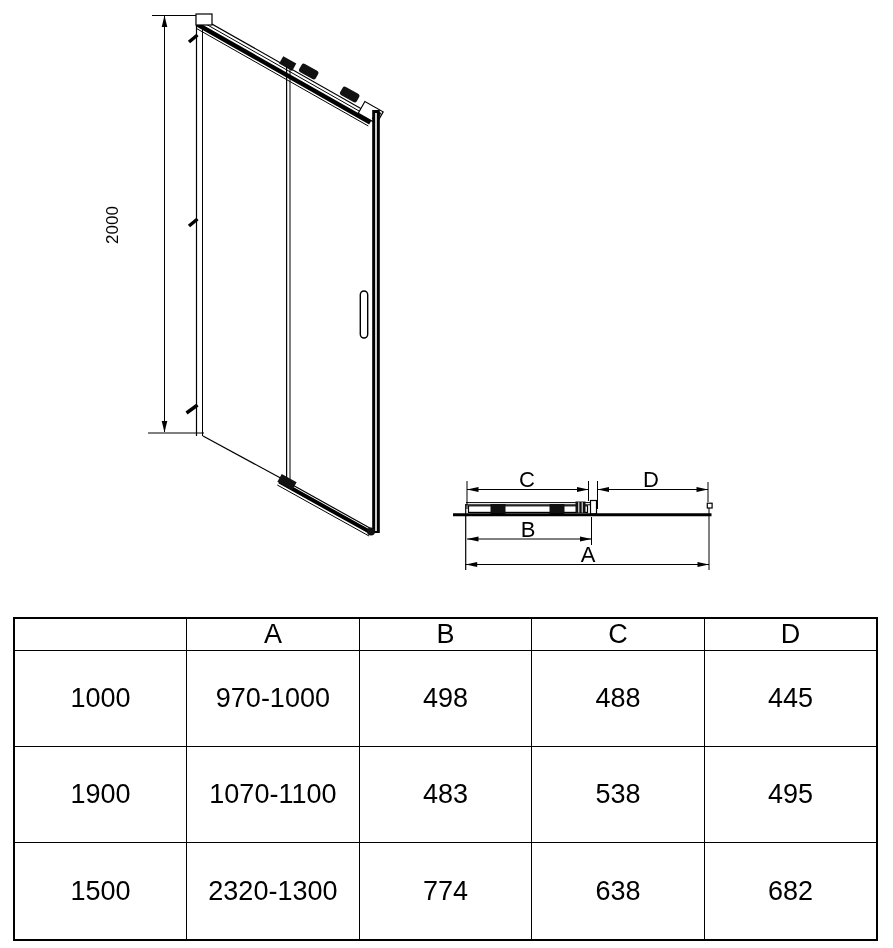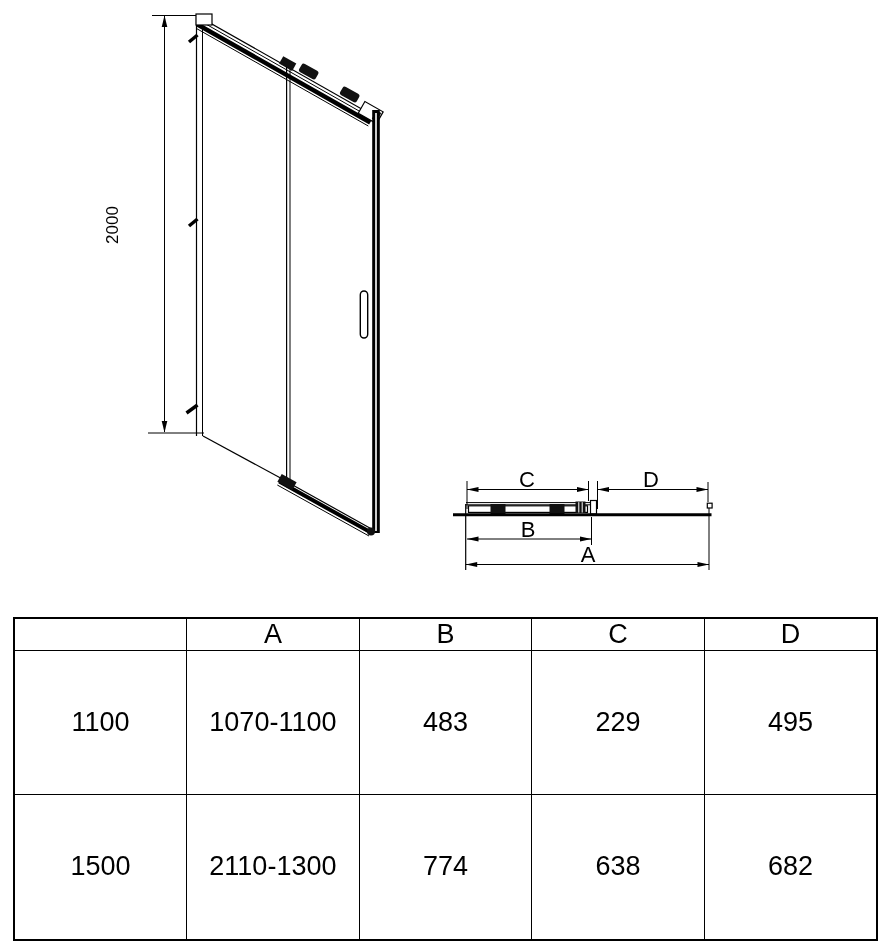--- a/index.html
+++ b/index.html
@@ -158,28 +158,35 @@
       <tr>
         <th></th>
         <th>A</th>
         <th>B</th>
         <th>C</th>
         <th>D</th>
       </tr>
     </thead>
     <tbody>
       <tr>
-        <td>1100</td>
+        <td>1000</td>
+        <td>970-1000</td>
+        <td>498</td>
+        <td>488</td>
+        <td>445</td>
+      </tr>
+      <tr>
+        <td>1900</td>
         <td>1070-1100</td>
         <td>483</td>
-        <td>229</td>
+        <td>538</td>
         <td>495</td>
       </tr>
       <tr>
         <td>1500</td>
-        <td>2110-1300</td>
+        <td>2320-1300</td>
         <td>774</td>
         <td>638</td>
         <td>682</td>
       </tr>
     </tbody>
   </table>
 </div>
 
 </body></html>

